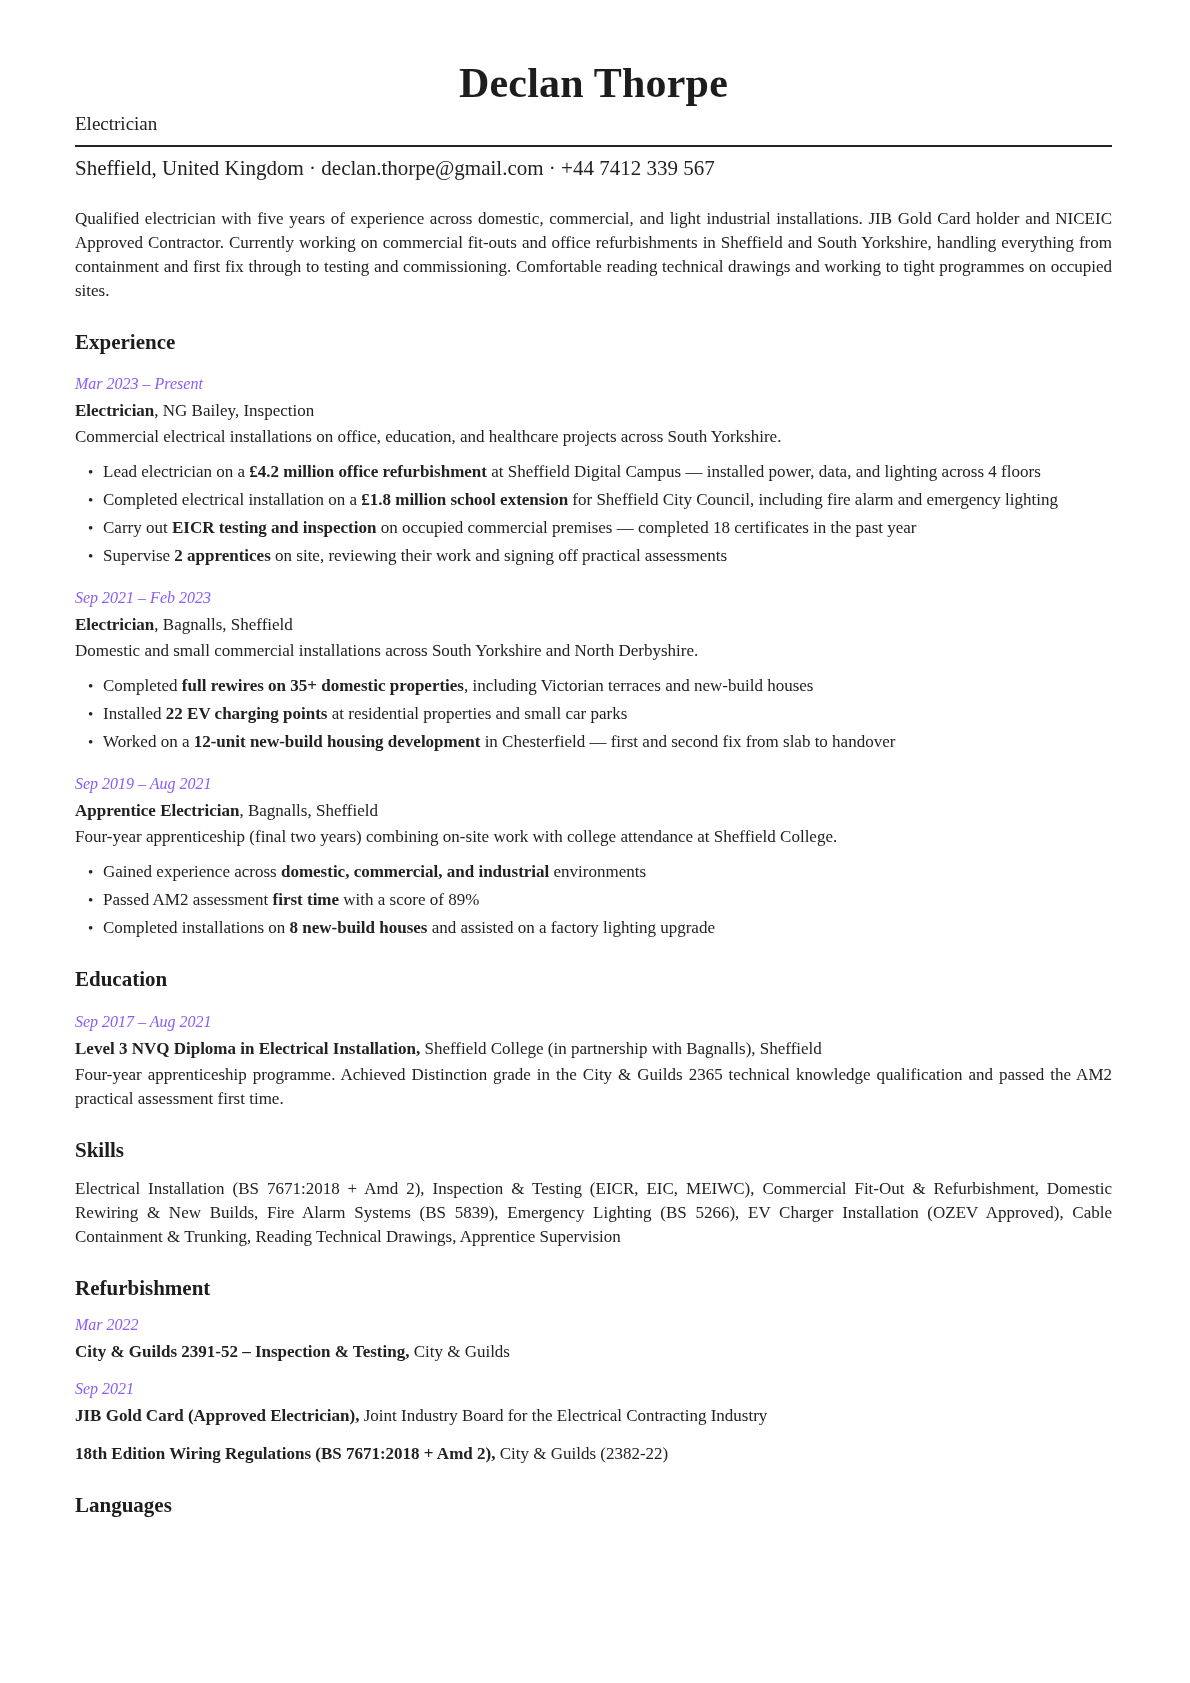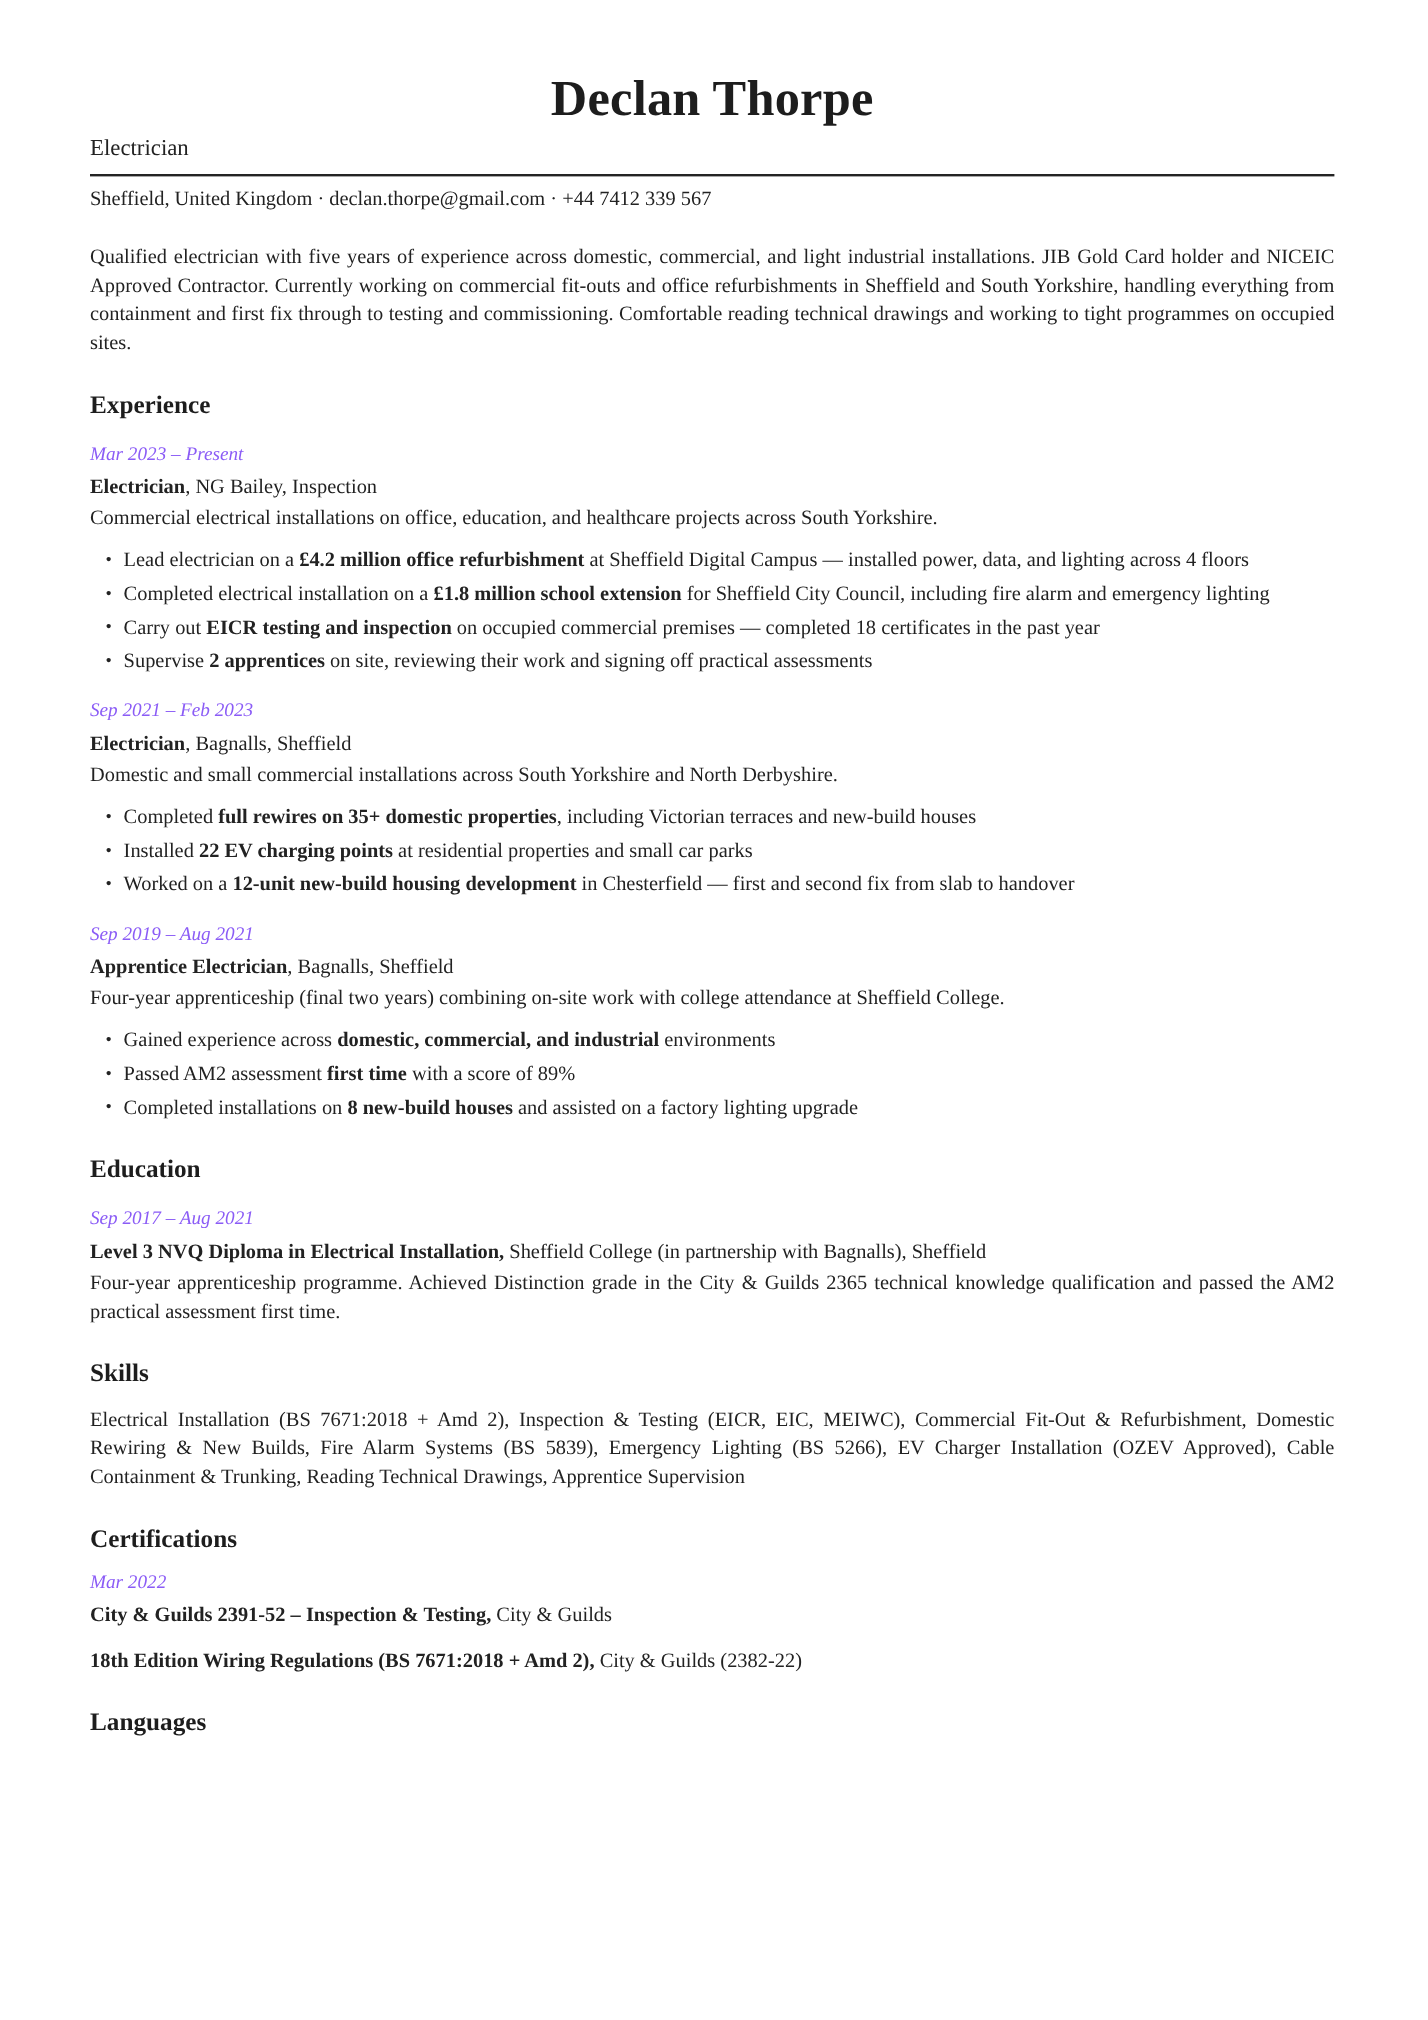--- a/index.html
+++ b/index.html
@@ -28,21 +28,21 @@
     font-size: 19px;
     margin-top: 6px;
     line-height: 1.25;
   }
   .rule {
     border: none;
     border-top: 2px solid #242424;
     margin: 9px 0 7px 0;
   }
   .contact {
-    font-size: 17px;
+    font-size: 21px;
     line-height: 1.4;
   }
   .para {
     font-size: 17px;
     line-height: 24px;
     margin: 0;
   }
   .justify { text-align: justify; }
   .summary { margin-top: 24px; }
   .section-title {
@@ -159,27 +159,31 @@
       <p class="para justify entry-desc">Four-year apprenticeship programme. Achieved Distinction grade in the City &amp; Guilds 2365 technical knowledge qualification and passed the AM2 practical assessment first time.</p>
     </div>
   </section>
 
   <section>
     <h2 class="section-title">Skills</h2>
     <p class="para justify skills-para">Electrical Installation (BS 7671:2018 + Amd 2), Inspection &amp; Testing (EICR, EIC, MEIWC), Commercial Fit-Out &amp; Refurbishment, Domestic Rewiring &amp; New Builds, Fire Alarm Systems (BS 5839), Emergency Lighting (BS 5266), EV Charger Installation (OZEV Approved), Cable Containment &amp; Trunking, Reading Technical Drawings, Apprentice Supervision</p>
   </section>
 
   <section>
-    <h2 class="section-title">Certifications</h2>
+    <h2 class="section-title">Refurbishment</h2>
 
     <div class="cert-entry">
       <div class="entry-date">Mar 2022</div>
       <div class="entry-heading"><span class="b">City &amp; Guilds 2391-52 – Inspection &amp; Testing,</span><span> City &amp; Guilds</span></div>
     </div>
 
+    <div class="cert-entry">
+      <div class="entry-date">Sep 2021</div>
+      <div class="entry-heading"><span class="b">JIB Gold Card (Approved Electrician),</span><span> Joint Industry Board for the Electrical Contracting Industry</span></div>
+    </div>
 
     <div class="cert-entry">
       <div class="entry-heading"><span class="b">18th Edition Wiring Regulations (BS 7671:2018 + Amd 2),</span><span> City &amp; Guilds (2382-22)</span></div>
     </div>
   </section>
 
   <section>
     <h2 class="section-title">Languages</h2>
   </section>
 

